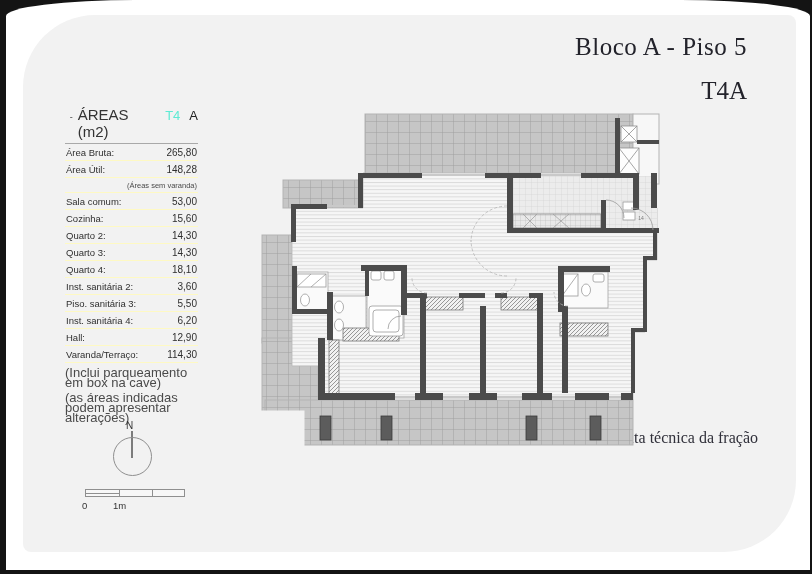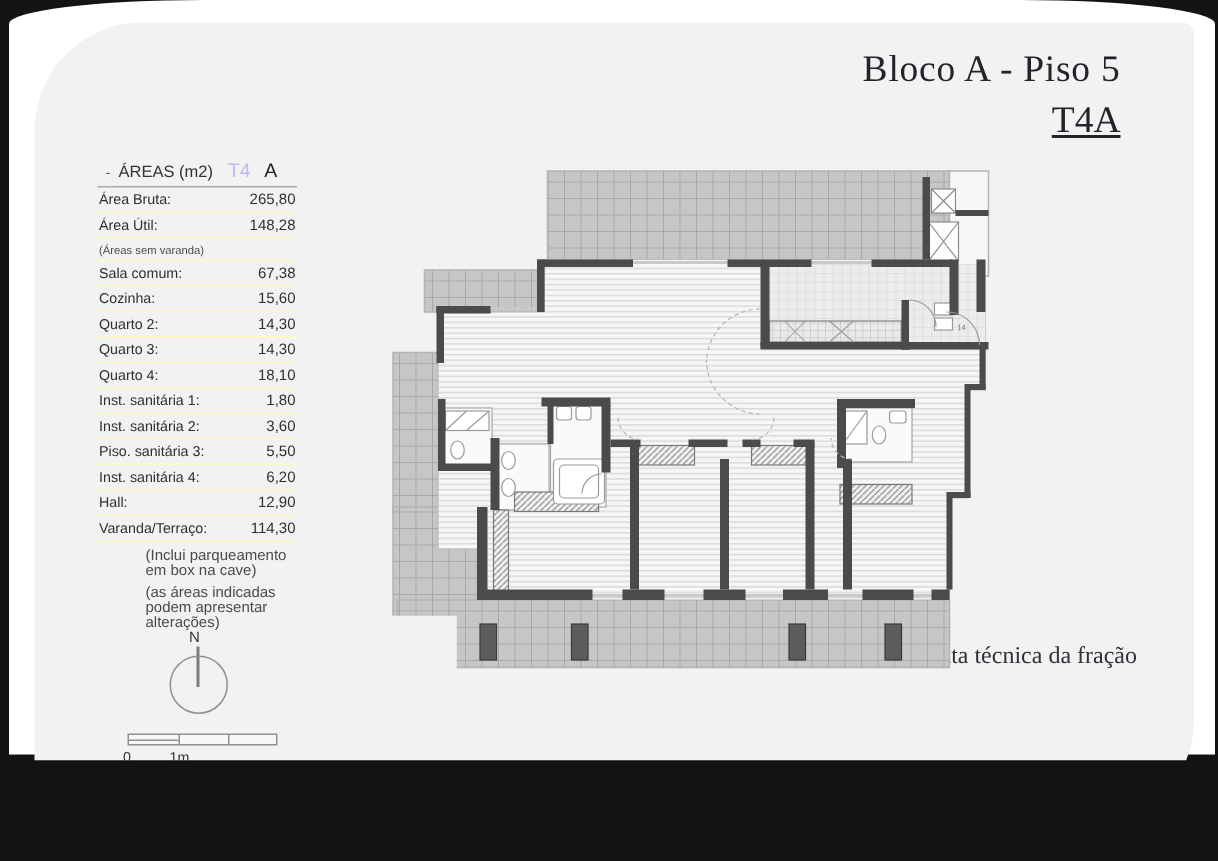--- a/index.html
+++ b/index.html
@@ -1,47 +1,47 @@
 <!DOCTYPE html>
 <html><head>
 <meta charset="utf-8">
 <style>
   html,body{margin:0;padding:0;background:#141414;}
-  #screen{position:relative;width:812px;height:507px;background:#141414;overflow:hidden;
+  #screen{position:relative;width:812px;height:574px;background:#141414;overflow:hidden;
           font-family:"Liberation Sans",sans-serif;color:#2f2f2f;}
   
   .sheet{position:absolute;left:6px;top:0;right:2px;bottom:4px;background:#ffffff;
          border-radius:130px 130px 0 0 / 16px 16px 0 0;}
   
   .page{position:absolute;left:23px;top:15px;width:773px;height:537px;background:#f2f2f2;
         border-radius:72px 8px 72px 8px;}
 
   
   .titles{position:absolute;left:480px;top:33px;width:267px;text-align:right;
           font-family:"Liberation Serif",serif;color:#23232b;}
   .titles .l1{font-size:25px;letter-spacing:.5px;}
-  .titles .l2{font-size:25px;margin-top:6px;text-decoration:underline;}
+  .titles .l2{font-size:25px;margin-top:16px;}
   .caption{position:absolute;left:560px;top:429px;width:198px;text-align:right;
            font-family:"Liberation Serif",serif;font-size:16px;color:#30303a;}
 
   
   .tbl{position:absolute;left:65px;top:104px;width:133px;}
   .tbl-h{display:flex;align-items:baseline;border-bottom:1px solid #a9a9a9;
          padding:2px 0 3px 0;}
   .tbl-h .dash{font-size:9px;width:14px;text-align:center;color:#444;}
-  .tbl-h .ttl{font-size:11px;color:#333;}
-  .tbl-h .c1{font-size:13px;margin-left:10px;color:#c4b5fd;}
+  .tbl-h .ttl{font-size:15px;color:#333;}
+  .tbl-h .c1{font-size:13px;margin-left:10px;color:#5eead4;}
   .tbl-h .c2{font-size:13px;margin-left:9px;color:#222;}
   .t-row{display:flex;justify-content:space-between;align-items:baseline;
          border-bottom:1px solid #fef9c3;padding:3px 1px 2px 1px;height:11px;}
   .t-row .t-label{font-size:9.5px;}
   .t-row .t-value{font-size:10px;}
-  .t-row.note{height:9px;}
+  .t-row.note{height:9px;justify-content:flex-end;}
   .t-row.note .t-label{font-size:7.5px;color:#4a4a4a;}
-  .t-foot{font-size:10px;color:#4a4a4a;margin-top:5px;line-height:10px;margin-left:32px;}
+  .t-foot{font-size:13px;color:#4a4a4a;margin-top:5px;line-height:10px;}
 
   
   .compass{position:absolute;left:108px;top:420px;width:48px;height:62px;}
   .compass .n{position:absolute;left:18px;top:0;font-size:10px;color:#333;}
   .compass .circle{position:absolute;left:5px;top:17px;width:37px;height:37px;border:1px solid #8f8f8f;
                    border-radius:50%;}
   .compass .needle{position:absolute;left:23px;top:11px;width:2px;height:27px;background:#7c7c7c;}
 
   
   .scalebar{position:absolute;left:85px;top:489px;width:100px;}
@@ -85,21 +85,21 @@
     <span class="t-value">148,28</span>
   </div>
 
   <div class="t-row note">
     <span class="t-label">(Áreas sem varanda)</span>
     <span class="t-value"></span>
   </div>
 
   <div class="t-row">
     <span class="t-label">Sala comum:</span>
-    <span class="t-value">67,38</span>
+    <span class="t-value">53,00</span>
   </div>
 
   <div class="t-row">
     <span class="t-label">Cozinha:</span>
     <span class="t-value">15,60</span>
   </div>
 
 
   <div class="t-row">
     <span class="t-label">Quarto 2:</span>
@@ -109,24 +109,20 @@
   <div class="t-row">
     <span class="t-label">Quarto 3:</span>
     <span class="t-value">14,30</span>
   </div>
 
   <div class="t-row">
     <span class="t-label">Quarto 4:</span>
     <span class="t-value">18,10</span>
   </div>
 
-  <div class="t-row">
-    <span class="t-label">Inst. sanitária 1:</span>
-    <span class="t-value">1,80</span>
-  </div>
 
   <div class="t-row">
     <span class="t-label">Inst. sanitária 2:</span>
     <span class="t-value">3,60</span>
   </div>
 
   <div class="t-row">
     <span class="t-label">Piso. sanitária 3:</span>
     <span class="t-value">5,50</span>
   </div>

